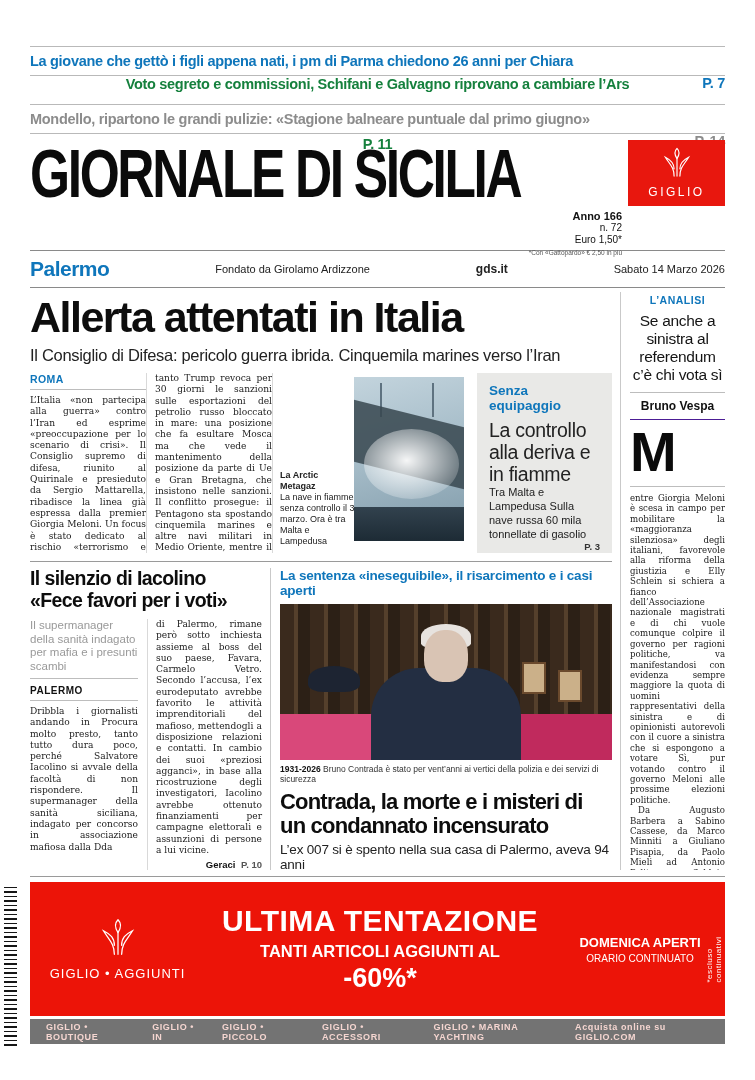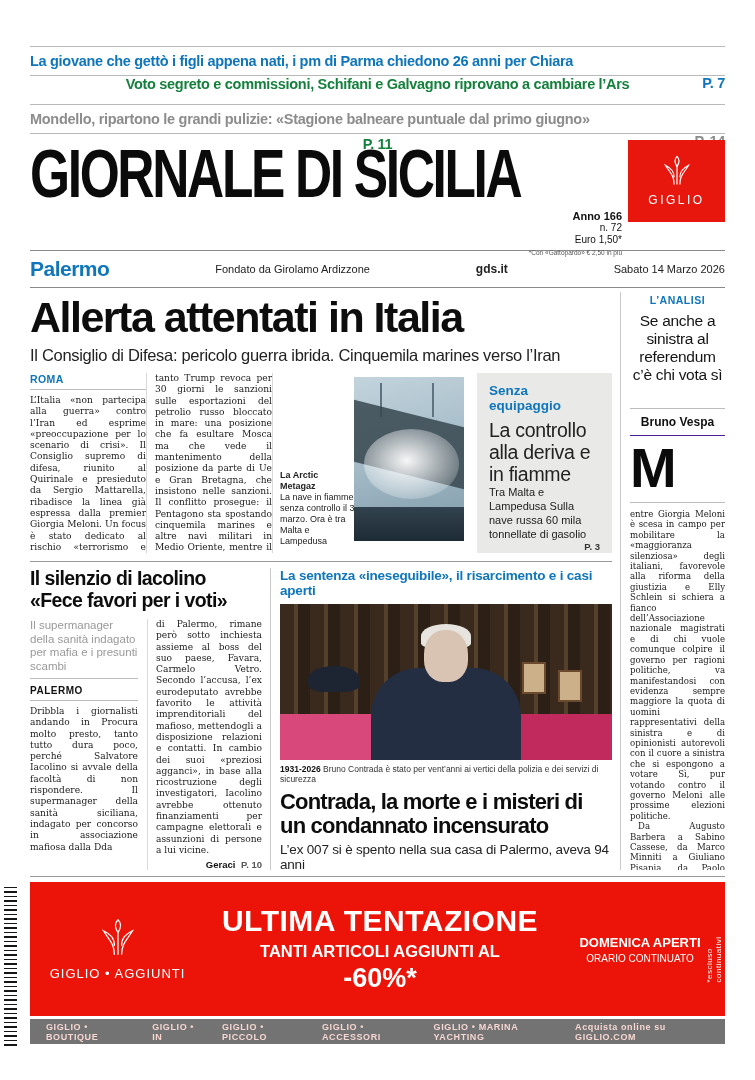--- a/index.html
+++ b/index.html
@@ -17,21 +17,21 @@
   .strip.c-gray, .strip.c-gray .pg{color:#8c8c8c;}
 
   
   .masthead{height:108px;display:flex;justify-content:space-between;align-items:flex-start;padding-top:6px;}
   .mastleft{width:592px;}
   .mast-title{font-size:66px;font-weight:bold;letter-spacing:-3px;line-height:62px;white-space:nowrap;
               transform:scale(0.78,1.05);transform-origin:left top;color:#0b0b0b;}
   .edition{text-align:right;font-size:10px;line-height:12px;margin-top:8px;color:#111;}
   .edition .b{font-weight:bold;font-size:11px;}
   .edition .note{font-size:6.5px;color:#555;margin-top:1px;}
-  .giglio-box{width:97px;height:82px;background:#e8170e;color:#fff;display:flex;flex-direction:column;
+  .giglio-box{width:97px;height:66px;background:#e8170e;color:#fff;display:flex;flex-direction:column;
               align-items:center;justify-content:center;gap:2px;}
   .giglio-box .lbl{font-size:12px;letter-spacing:2.5px;}
 
   
   .dateline{height:36px;margin-top:2px;border-top:1px solid #8a8a8a;border-bottom:1px solid #8a8a8a;
             display:flex;align-items:center;justify-content:space-between;font-size:11px;color:#222;}
   .dateline .city{color:#0f76bb;font-weight:bold;font-size:21px;letter-spacing:-0.5px;}
   .dateline .site{font-weight:bold;font-size:12px;}
 
   
@@ -98,21 +98,21 @@
       border-radius:50% 50% 30% 30%;}
   .photo-contrada .frame1,.photo-contrada .frame2{position:absolute;width:20px;height:28px;background:#cbb089;border:2px solid #6b4a2d;}
   .photo-contrada .frame1{right:66px;top:58px;} .photo-contrada .frame2{right:30px;top:66px;}
   .con-cap{font-size:8.5px;color:#333;margin-top:4px;line-height:10px;}
   .con-cap .yrs{font-weight:bold;color:#111;}
   h2.con-hl{margin:6px 0 4px;font-size:22px;line-height:24px;letter-spacing:-0.8px;color:#0d0d0d;}
   .con-sub{font-size:13.5px;color:#222;letter-spacing:-0.2px;}
 
   
   .an-kick{color:#0f76bb;font-weight:bold;font-size:10.5px;letter-spacing:0.5px;text-align:center;margin-top:2px;}
-  .an-title{font-size:15.5px;line-height:18px;text-align:center;color:#141414;letter-spacing:-0.3px;margin:6px 0 24px;}
+  .an-title{font-size:15.5px;line-height:18px;text-align:center;color:#141414;letter-spacing:-0.3px;margin:6px 0 8px;}
   .an-author{font-weight:bold;font-size:12px;text-align:center;border-top:1px solid #bdbdbd;border-bottom:1px solid #4c1d95;
              padding:6px 0;}
   .an-drop{font-size:56px;font-weight:bold;line-height:52px;letter-spacing:-2px;color:#0b0b0b;
            border-bottom:1px solid #bdbdbd;padding:6px 0 8px;margin-bottom:6px;}
   .an-body{font-family:"DejaVu Serif","Liberation Serif",serif;font-size:8.6px;line-height:10.4px;
            text-align:justify;color:#1b1b1b;}
   .an-body + .an-body{text-indent:8px;}
 
   
   .rule-full{border-top:1px solid #9a9a9a;margin-top:6px;}

